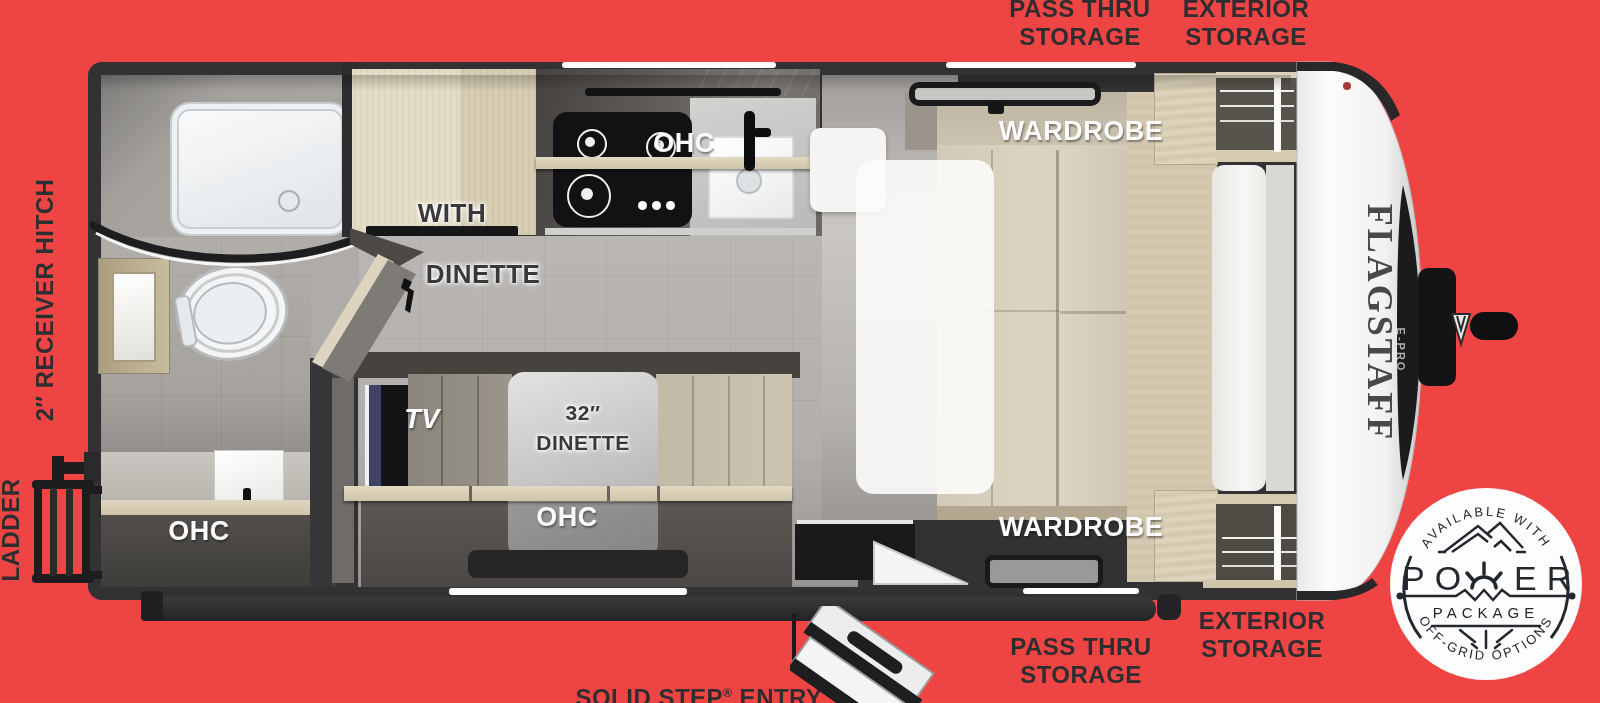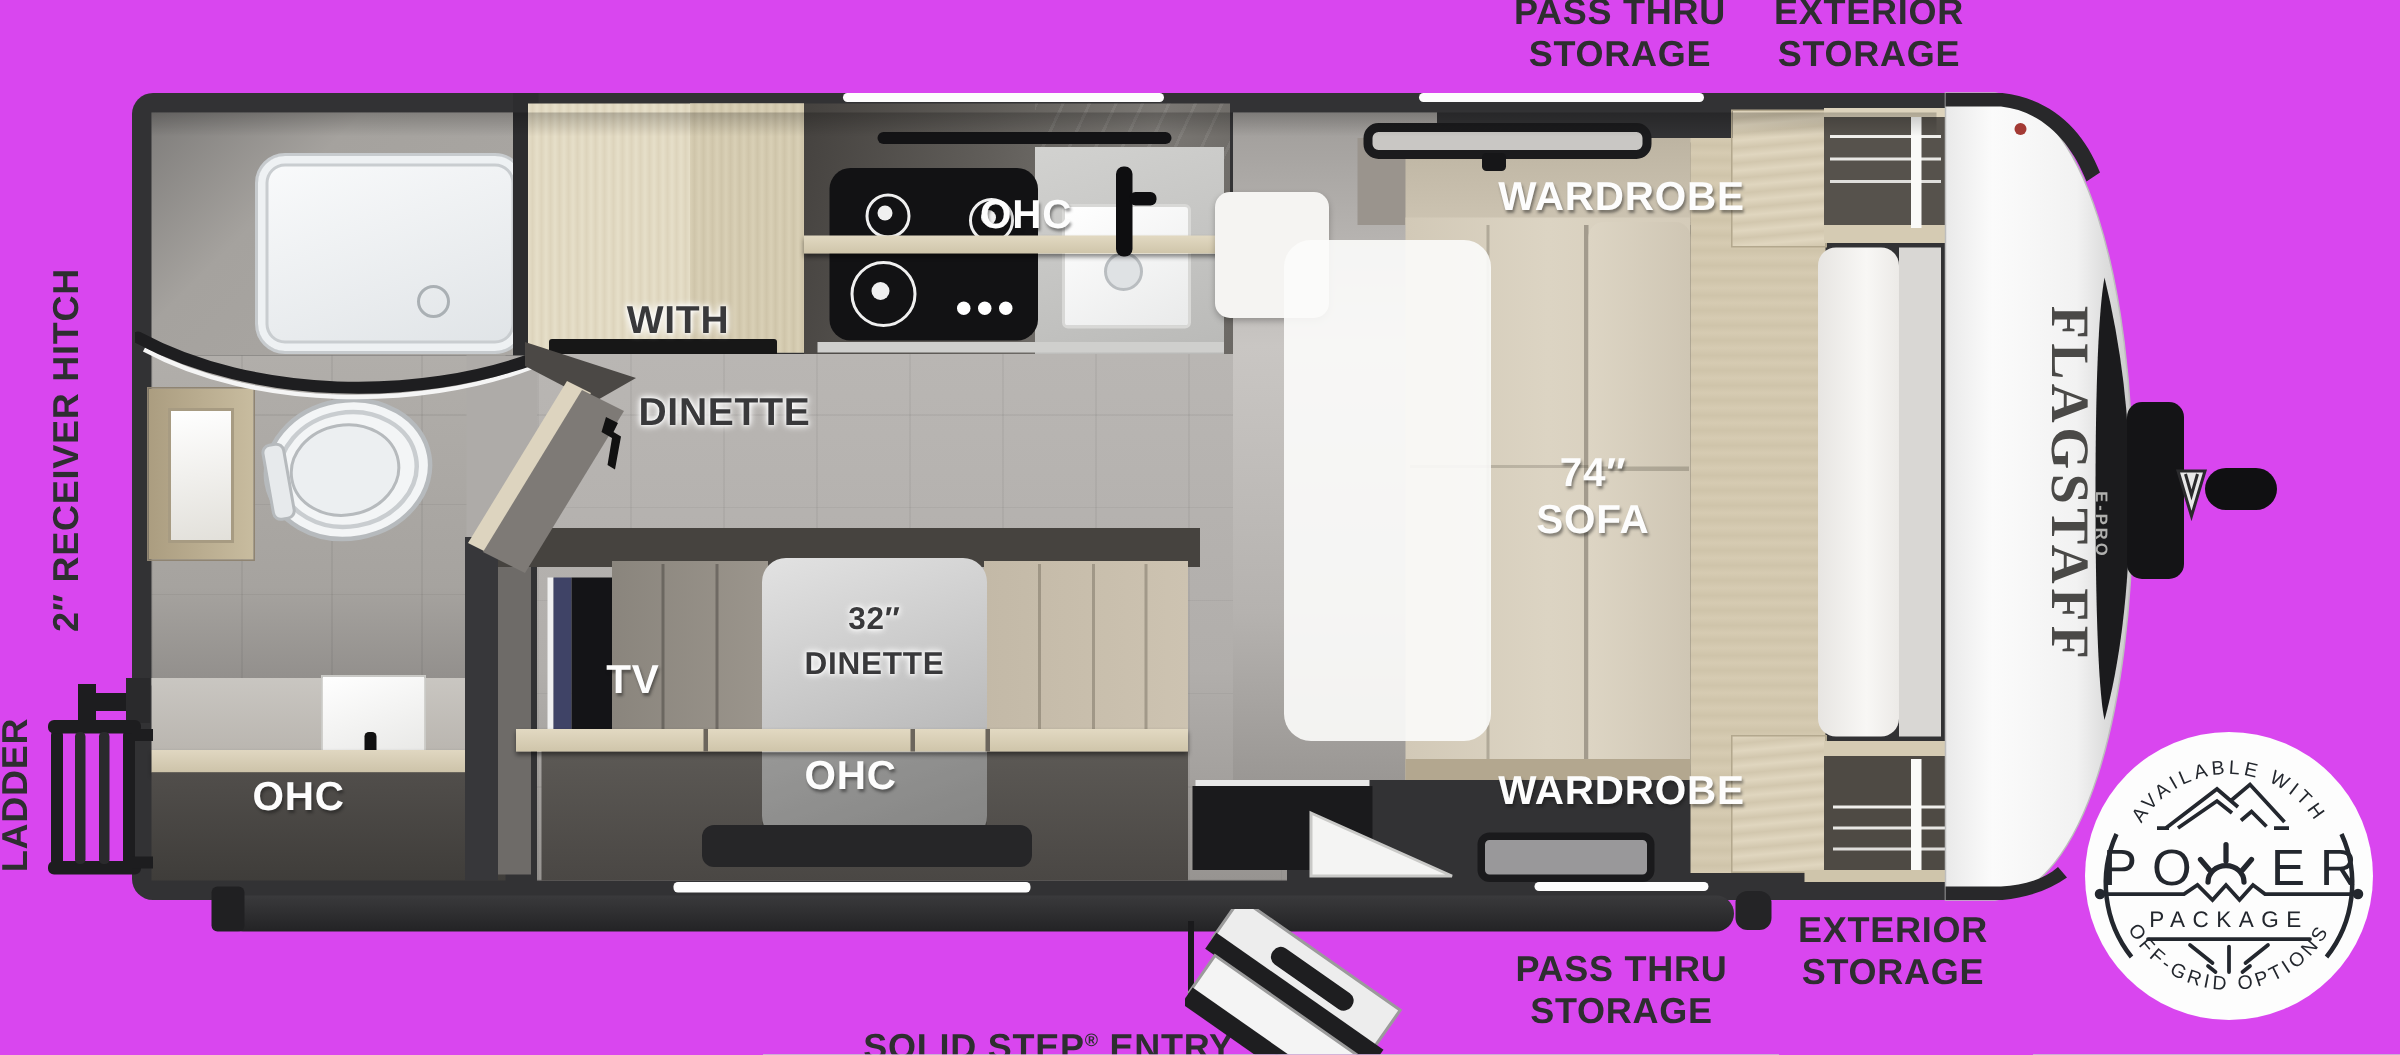--- a/index.html
+++ b/index.html
@@ -1,16 +1,16 @@
 <!DOCTYPE html>
 <html><head>
 <meta charset="utf-8">
 <style>
   html,body{margin:0;padding:0;background:#fff;}
-  #c{position:relative;width:1600px;height:703px;background:#d946ef;overflow:hidden;
+  #c{position:relative;width:1600px;height:703px;background:#ef4444;overflow:hidden;
      font-family:"Liberation Sans",sans-serif;}
   .ab{position:absolute;}
   .lbl{position:absolute;font-weight:bold;color:#2e2e30;text-align:center;line-height:28px;font-size:24px;letter-spacing:0.5px;}
   .wlbl{position:absolute;font-weight:bold;color:#fdfdfd;text-align:center;font-size:27px;letter-spacing:0.5px;
         text-shadow:1px 2px 2px rgba(20,20,20,0.45);}
   .dlbl{position:absolute;font-weight:bold;color:#39393b;text-align:center;font-size:24px;letter-spacing:0.5px;
         text-shadow:0 0 4px #fff,0 0 6px #fff,0 0 2px #fff;}
 </style>
 </head>
 <body>
@@ -150,21 +150,21 @@
   <div class="ab" style="left:330px;top:352px;width:470px;height:26px;background:#46433f;"></div>
 
   <div class="ab" style="left:310px;top:358px;width:22px;height:229px;background:#37373a;"></div>
 
   <div class="ab" style="left:332px;top:378px;width:22px;height:205px;background:#6e6b68;"></div>
 
   <div class="ab" style="left:365px;top:385px;width:4px;height:175px;background:#f0f0f0;"></div>
   <div class="ab" style="left:369px;top:385px;width:12px;height:175px;background:#3f4366;"></div>
   <div class="ab" style="left:381px;top:385px;width:27px;height:175px;background:#141417;"></div>
 
-  <div class="wlbl" style="left:372px;top:438px;width:100px;z-index:4;">TV</div>
+  <div class="wlbl" style="left:372px;top:404px;width:100px;z-index:4;font-style:italic;">TV</div>
 
   <div class="ab" style="left:408px;top:374px;width:104px;height:126px;background:linear-gradient(90deg,#8a857d,#9b958c);"></div>
   <div class="ab" style="left:441px;top:376px;width:2px;height:122px;background:rgba(40,38,34,0.35);"></div>
   <div class="ab" style="left:477px;top:376px;width:2px;height:122px;background:rgba(40,38,34,0.35);"></div>
 
   <div class="ab" style="left:508px;top:372px;width:150px;height:188px;background:linear-gradient(160deg,#e2e2e2,#a8a8a8);border-radius:16px;z-index:2;"></div>
 
   <div class="ab" style="left:508px;top:502px;width:150px;height:58px;background:rgba(40,38,35,0.28);z-index:2;"></div>
 
   <div class="dlbl" style="left:508px;top:398px;width:150px;font-size:21px;line-height:30px;z-index:4;">32″<br>DINETTE</div>
@@ -206,21 +206,20 @@
   <div class="ab" style="left:991px;top:150px;width:2px;height:365px;background:rgba(60,55,45,0.25);"></div>
   <div class="ab" style="left:1056px;top:150px;width:3px;height:365px;background:rgba(60,55,45,0.35);"></div>
   <div class="ab" style="left:940px;top:310px;width:185px;height:2px;background:rgba(60,55,45,0.2);"></div>
 
   <div class="ab" style="left:1059px;top:148px;width:68px;height:370px;background:linear-gradient(90deg,#ddd5c4,#cfc6b4);border-radius:10px;"></div>
   <div class="ab" style="left:1060px;top:311px;width:66px;height:3px;background:rgba(60,55,45,0.25);"></div>
 
   <div class="ab" style="left:937px;top:506px;width:190px;height:14px;background:#b3a78f;"></div>
   <div class="ab" style="left:1127px;top:95px;width:3px;height:487px;background:rgba(40,36,30,0.45);"></div>
 
-  <div class="wlbl" style="left:1002px;top:300px;width:120px;">74″<br>SOFA</div>
 
   <div class="ab" style="left:856px;top:160px;width:138px;height:334px;background:rgba(252,252,251,0.90);border-radius:18px;"></div>
 
 
   <div class="wlbl" style="left:995px;top:116px;width:172px;z-index:6;">WARDROBE</div>
   <div class="wlbl" style="left:995px;top:512px;width:172px;z-index:6;">WARDROBE</div>
 
   <div class="ab" style="left:1127px;top:92px;width:90px;height:490px;background:repeating-linear-gradient(180deg,#d6cbb2 0px,#cfc4aa 5px,#d6cbb2 10px);"></div>
 
   <div class="ab" style="left:1154px;top:73px;width:62px;height:90px;background:repeating-linear-gradient(175deg,#e0d6bf 0px,#d2c7ae 5px,#e0d6bf 10px);border:1px solid #b3a88e;"></div>

